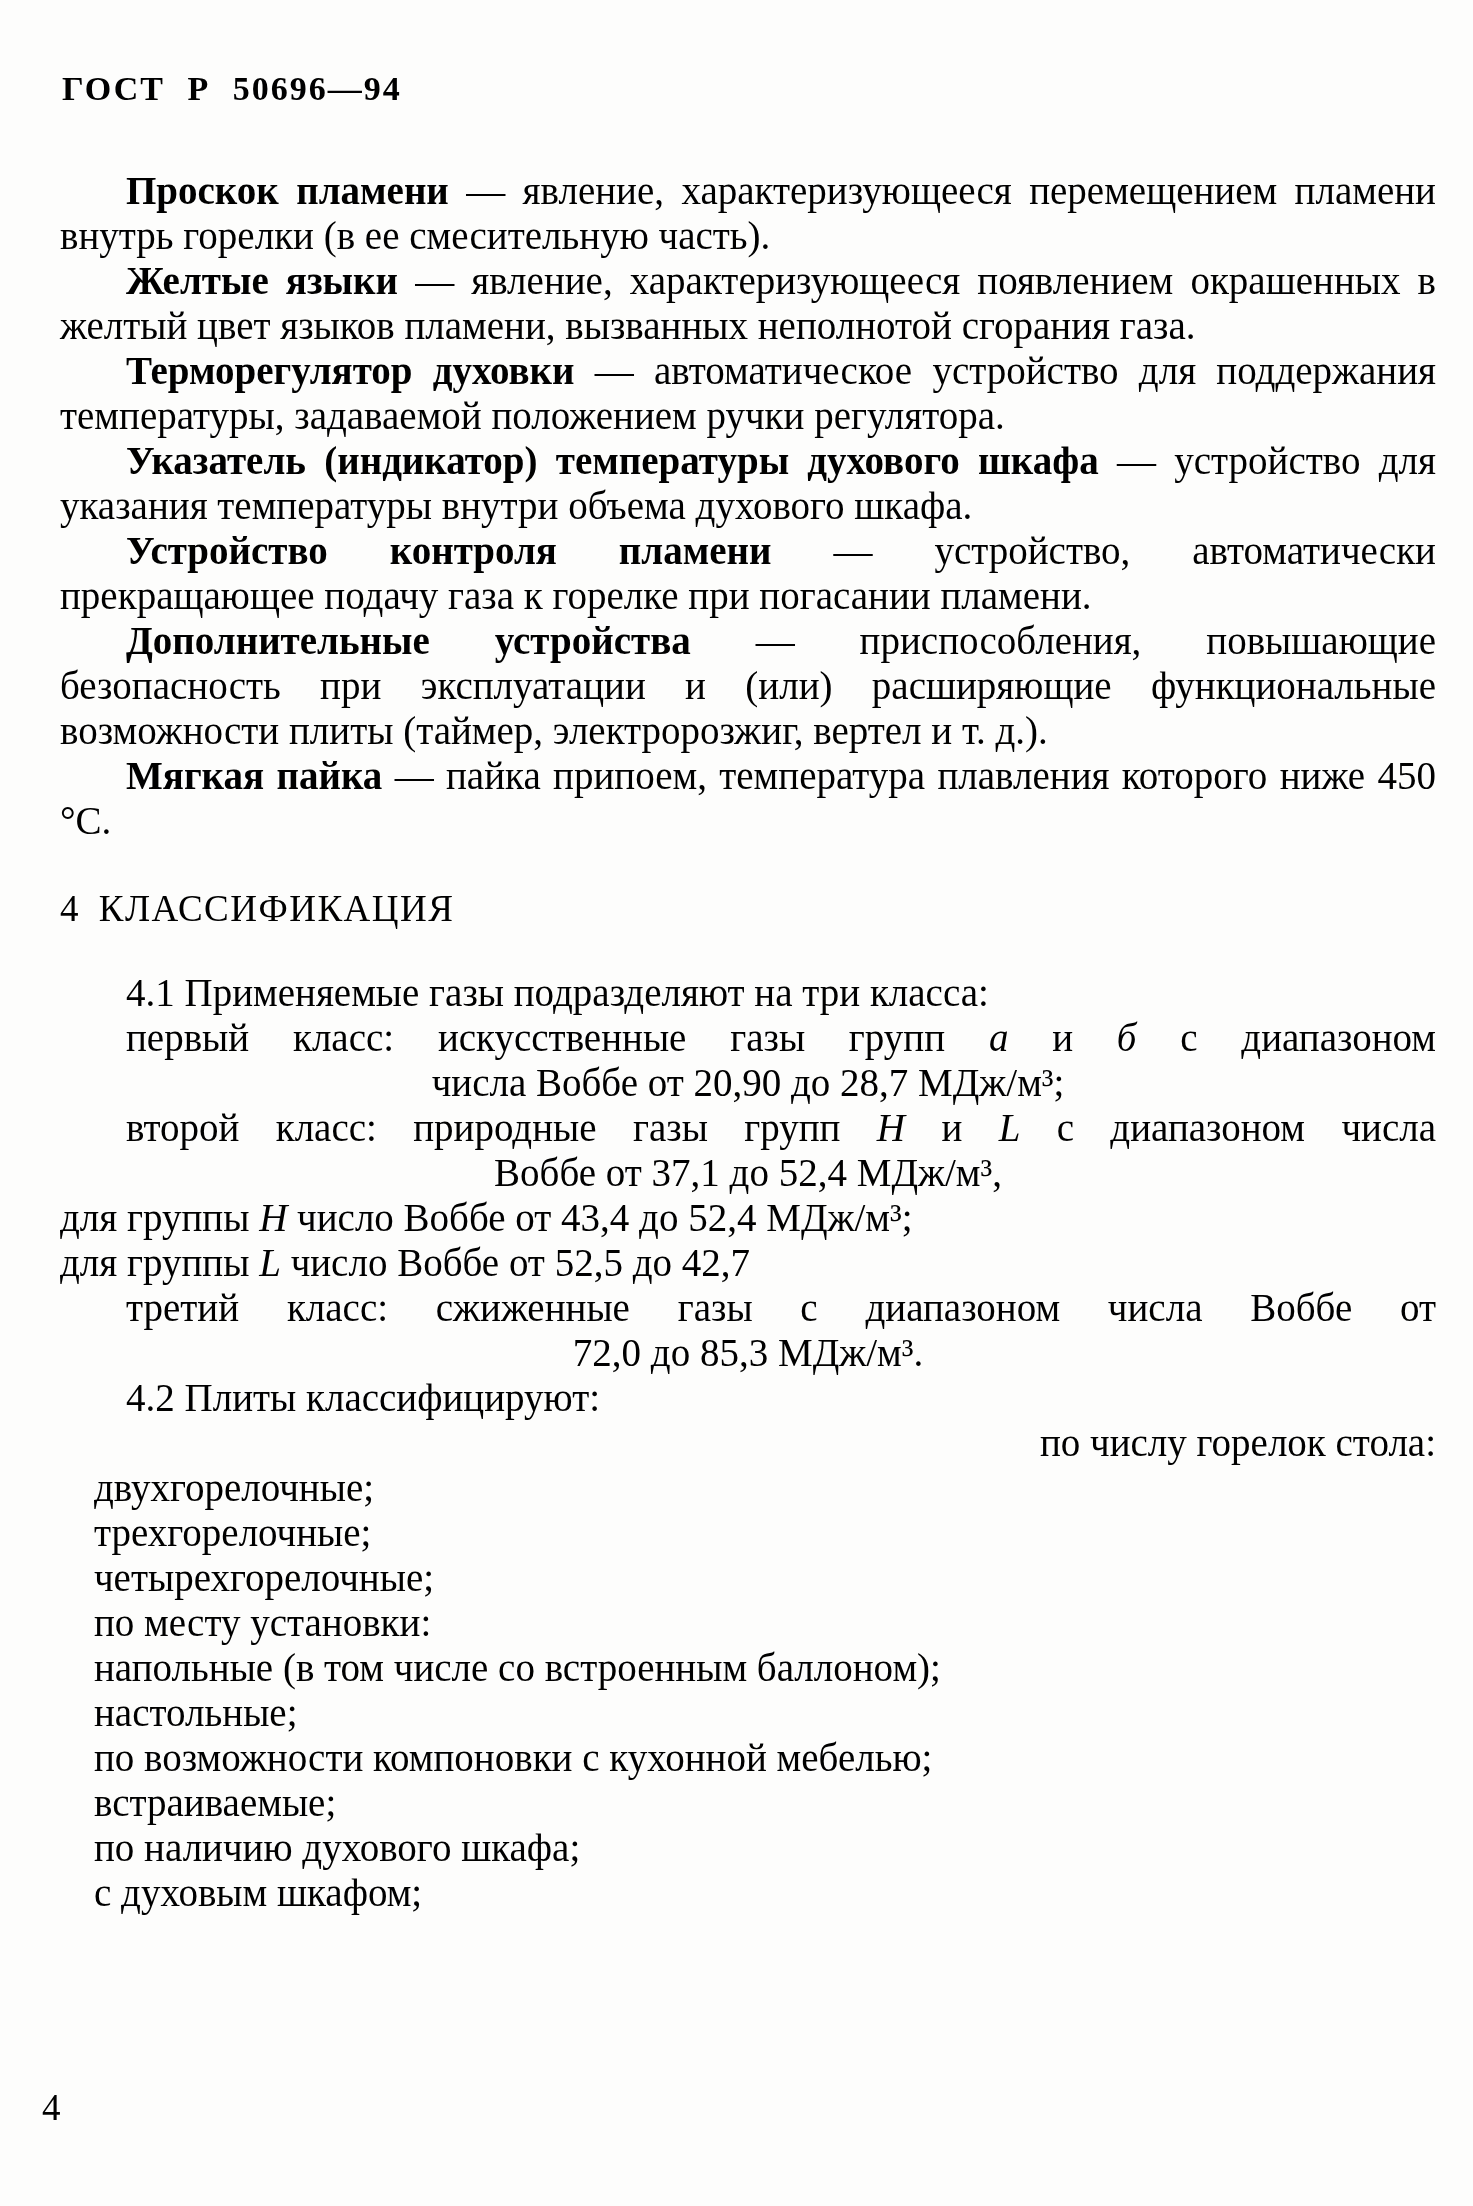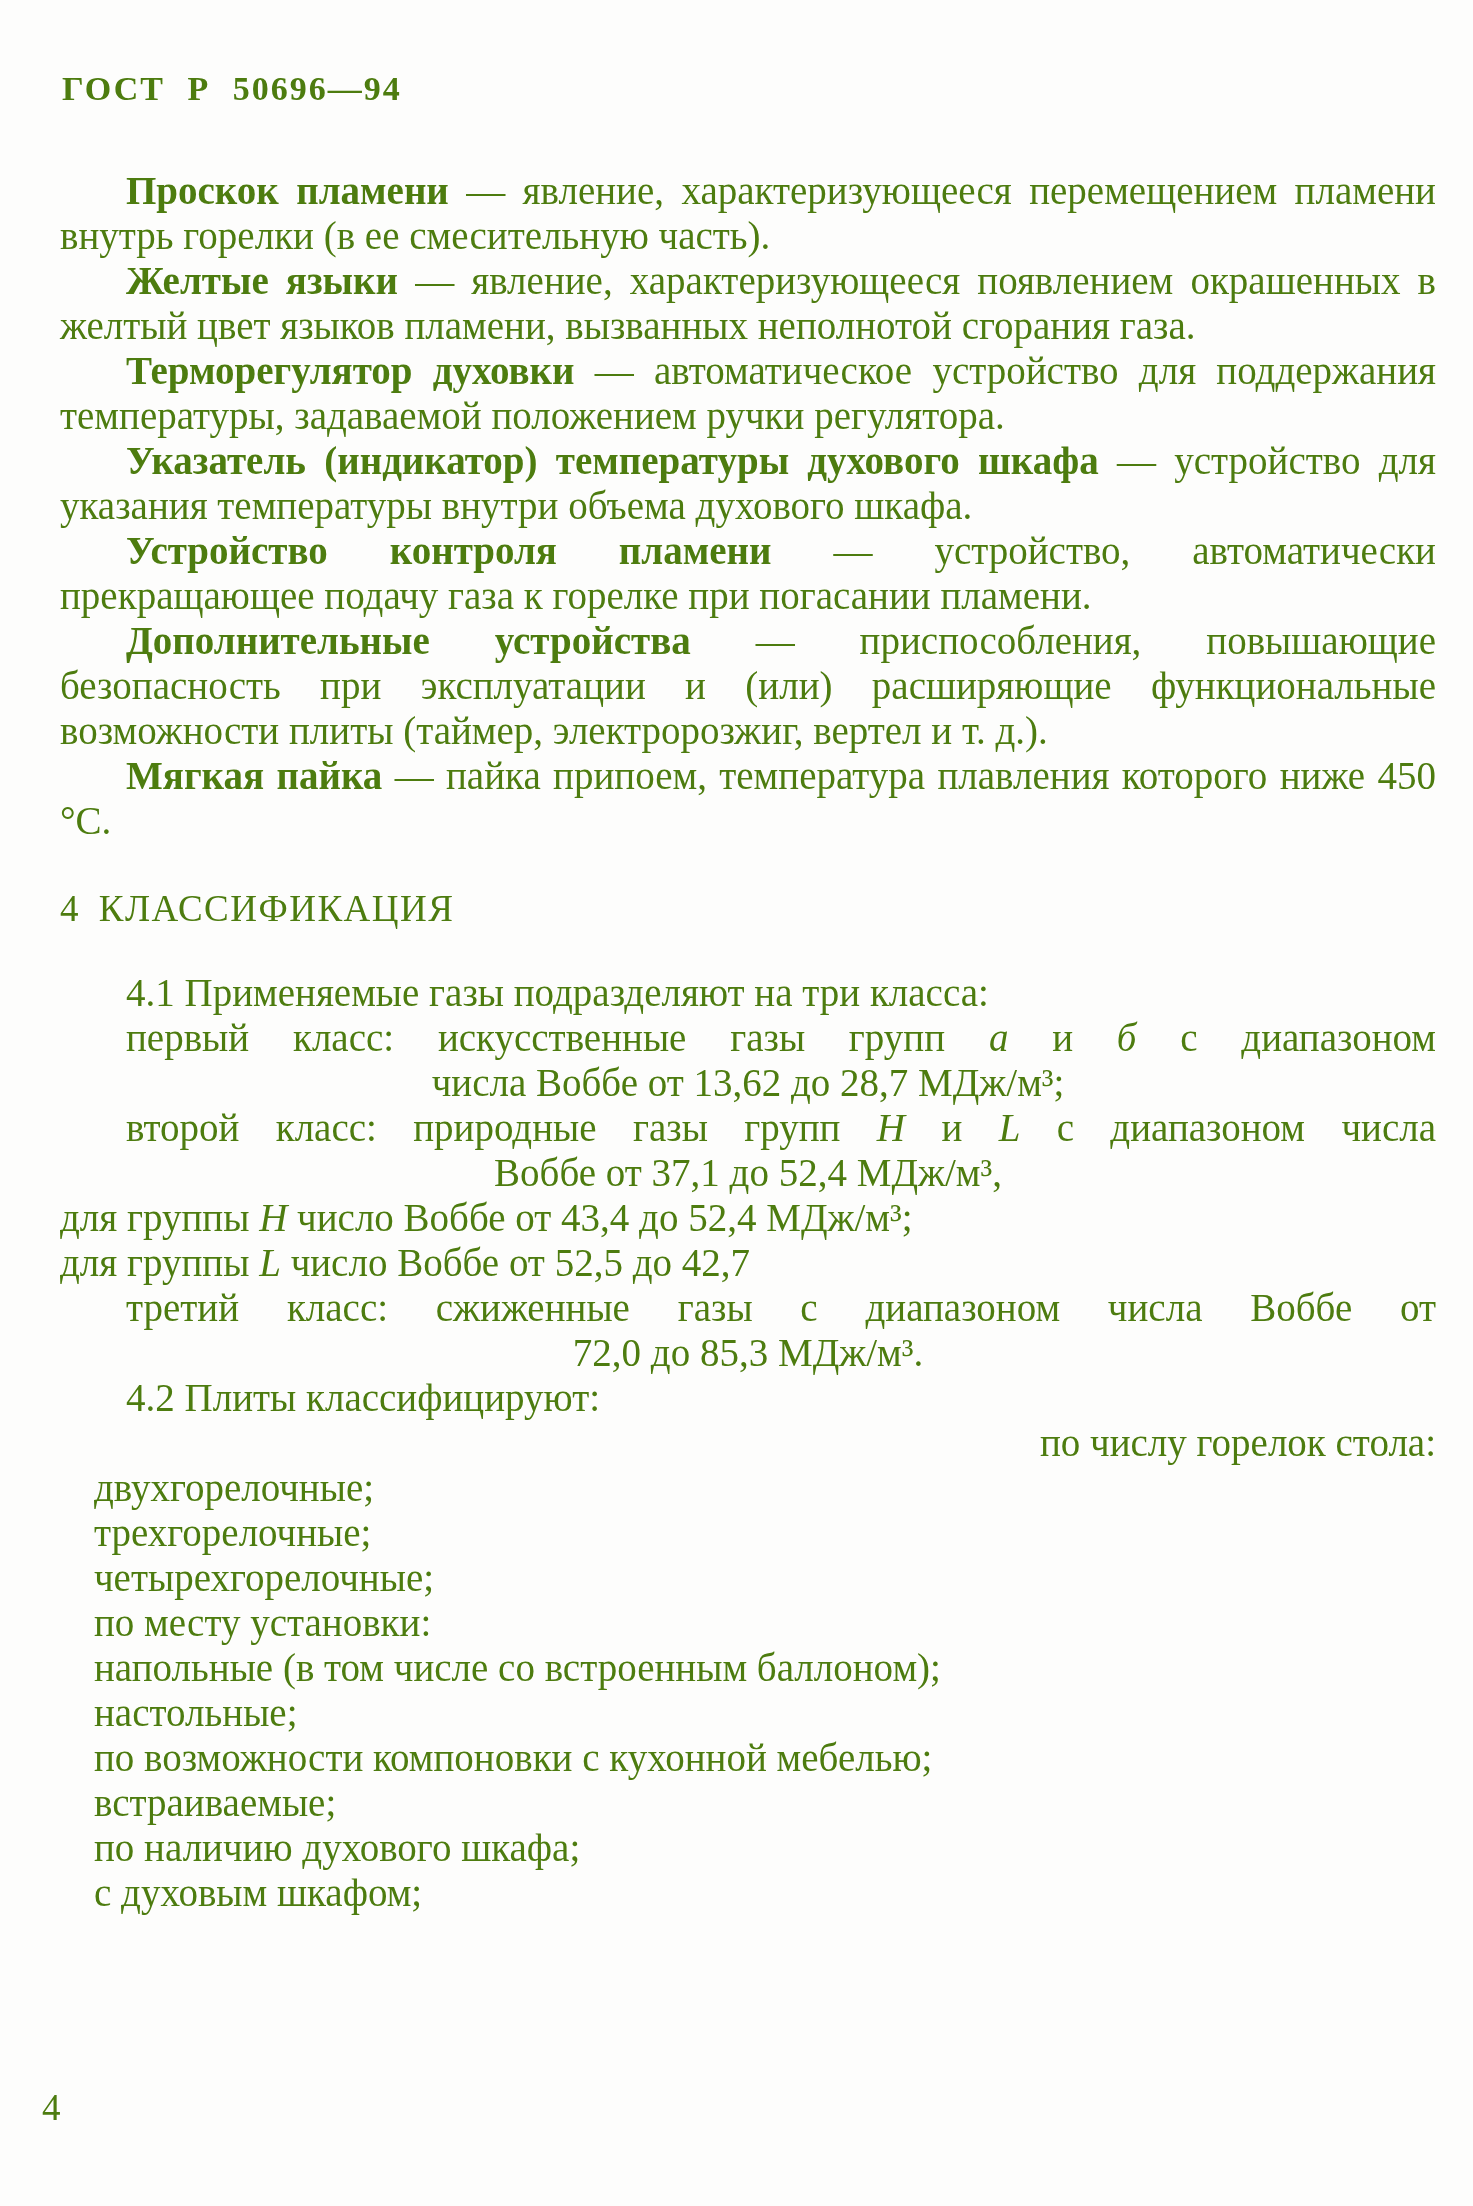--- a/index.html
+++ b/index.html
@@ -1,21 +1,21 @@
 <!DOCTYPE html>
 <html><head>
 <meta charset="utf-8">
 <style>
   html,body{margin:0;padding:0;background:#e8e8e8;}
   .page{
     position:relative;
     width:1473px;height:2206px;
     margin:0 auto;
     background:#fdfdfc;
-    color:#4d7c0f;
+    color:#000000;
     font-family:"Liberation Serif", serif;
     overflow:hidden;
   }
   .doc-header{
     position:absolute;left:62px;top:70px;
     font-weight:700;font-size:34px;letter-spacing:2px;word-spacing:12px;
   }
   .doc-body{
     position:absolute;left:60px;top:168px;width:1376px;
   }
@@ -66,21 +66,21 @@
     <p class="def"><b>Дополнительные устройства</b><span> — приспособления, повышающие безопасность при эксплуатации и (или) расширяющие функциональные возможности плиты (таймер, электророзжиг, вертел и т. д.).</span></p>
 
     <p class="def"><b>Мягкая пайка</b><span> — пайка припоем, температура плавления которого ниже 450 °С.</span></p>
 
     <h2 class="section-heading">4 КЛАССИФИКАЦИЯ</h2>
 
     <div class="line indent"><span>4.1 Применяемые газы подразделяют на три класса:</span></div>
 
     <div class="line indent just"><span>первый класс: искусственные газы групп </span><i>а</i><span> и </span><i>б</i><span> с диапазоном</span></div>
 
-    <div class="line center"><span>числа Воббе от 13,62 до 28,7 МДж/м³;</span></div>
+    <div class="line center"><span>числа Воббе от 20,90 до 28,7 МДж/м³;</span></div>
 
     <div class="line indent just"><span>второй класс: природные газы групп </span><i>Н</i><span> и </span><i>L</i><span> с диапазоном числа</span></div>
 
     <div class="line center"><span>Воббе от 37,1 до 52,4 МДж/м³,</span></div>
 
     <div class="line"><span>для группы </span><i>Н</i><span> число Воббе от 43,4 до 52,4 МДж/м³;</span></div>
 
     <div class="line"><span>для группы </span><i>L</i><span> число Воббе от 52,5 до 42,7</span></div>
 
     <div class="line indent just"><span>третий класс: сжиженные газы с диапазоном числа Воббе от</span></div>

